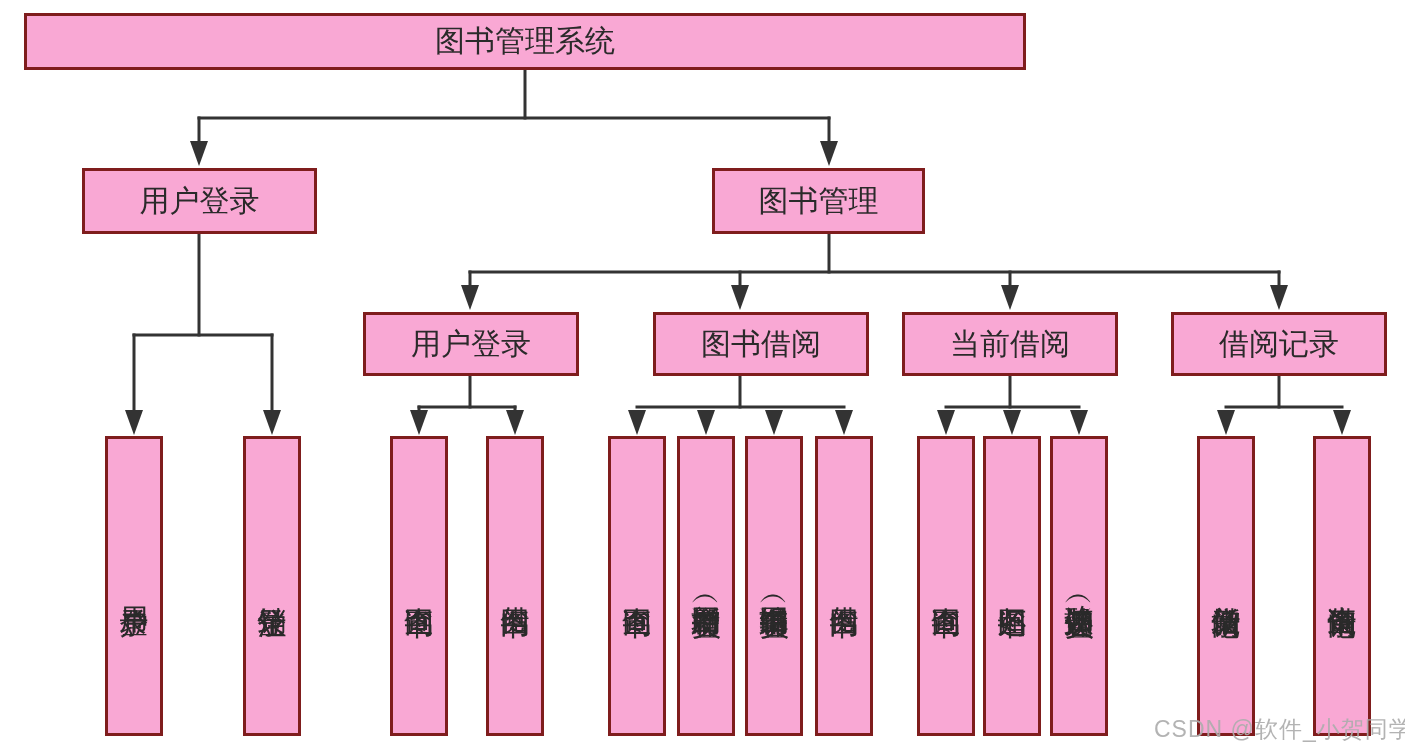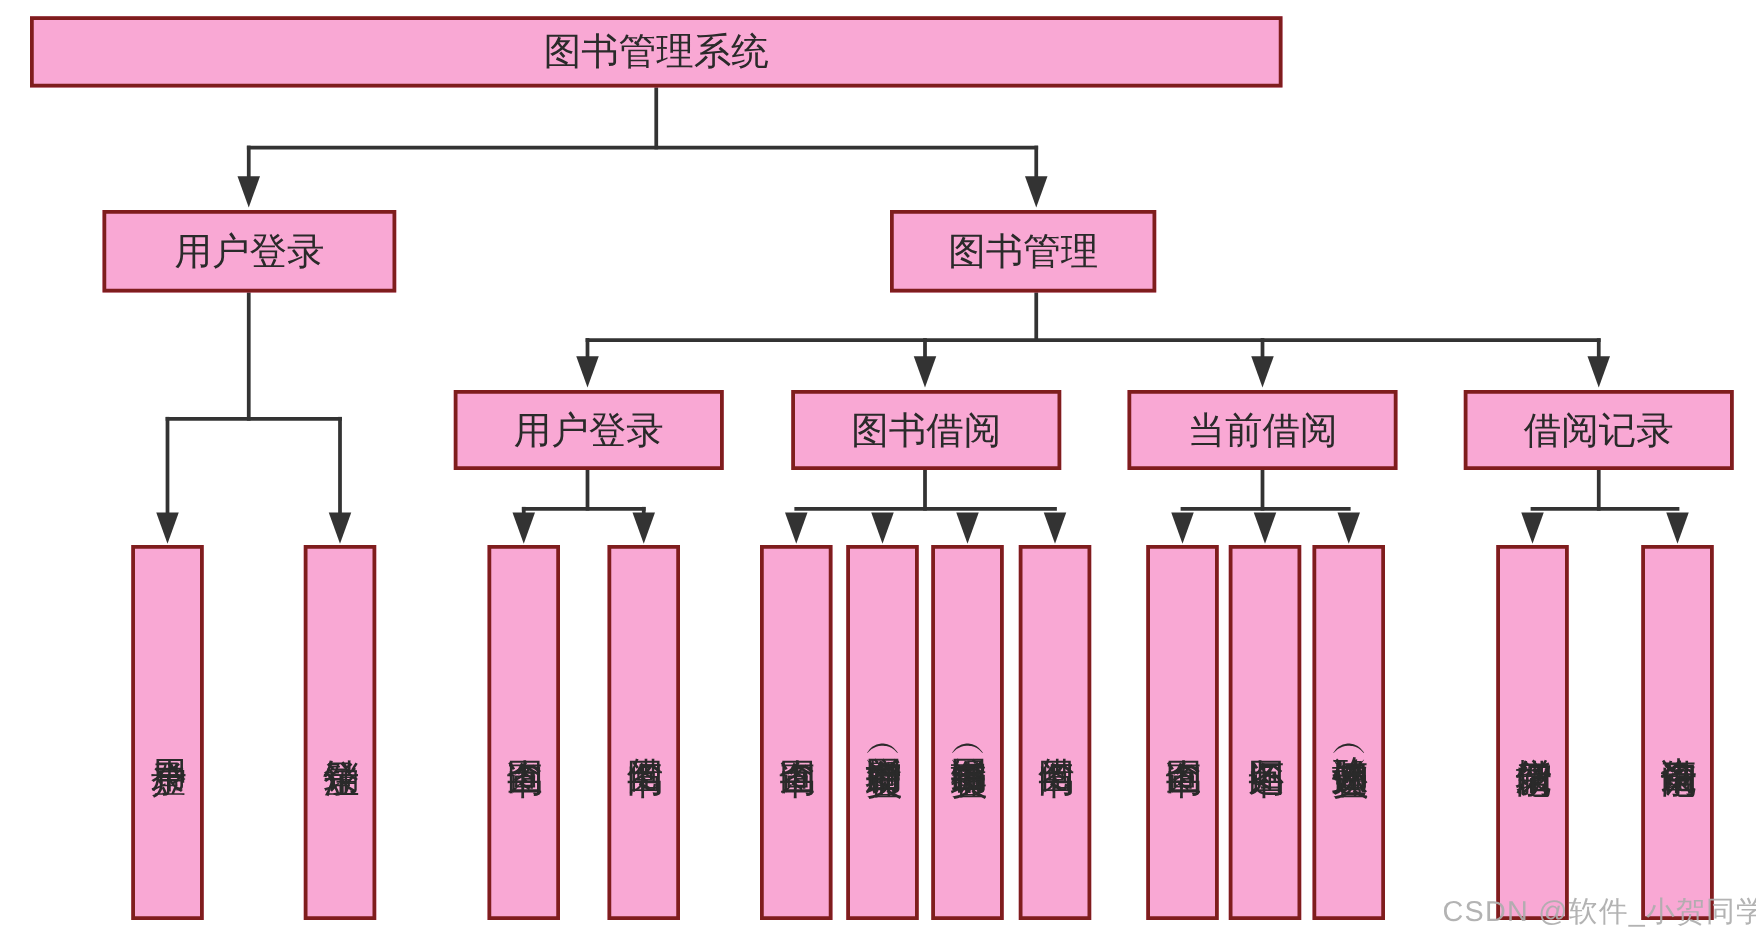--- a/index.html
+++ b/index.html
@@ -133,21 +133,21 @@
       <path class="head" d="M1333,410 L1351,410 L1342,435 Z"></path>
     </g>
   </svg>
 
   <div class="box" style="left:24px;top:13px;width:1002px;height:57px">图书管理系统</div>
 
   <div class="box" style="left:82px;top:168px;width:235px;height:66px">用户登录</div>
   <div class="box" style="left:712px;top:168px;width:213px;height:66px">图书管理</div>
 
   <div class="box" style="left:363px;top:312px;width:216px;height:64px">用户登录</div>
-  <div class="box" style="left:633px;top:312px;width:216px;height:64px">图书借阅</div>
+  <div class="box" style="left:653px;top:312px;width:216px;height:64px">图书借阅</div>
   <div class="box" style="left:1171px;top:312px;width:216px;height:64px">借阅记录</div>
   <div class="box" style="left:902px;top:312px;width:216px;height:64px">当前借阅</div>
 
   <div class="box vbox" style="left:105px;top:436px;width:58px;height:300px">用户登录</div>
   <div class="box vbox" style="left:243px;top:436px;width:58px;height:300px">注销登录</div>
 
   <div class="box vbox" style="left:390px;top:436px;width:58px;height:300px">查询图书</div>
   <div class="box vbox" style="left:486px;top:436px;width:58px;height:300px">借阅图书</div>
 
   <div class="box vbox" style="left:608px;top:436px;width:58px;height:300px">查询图书</div>

